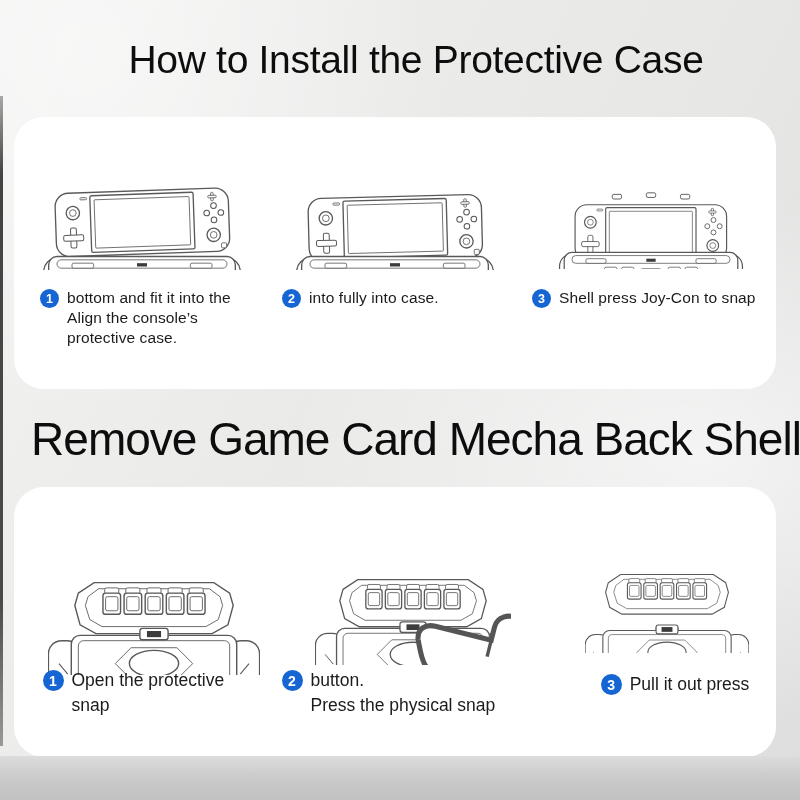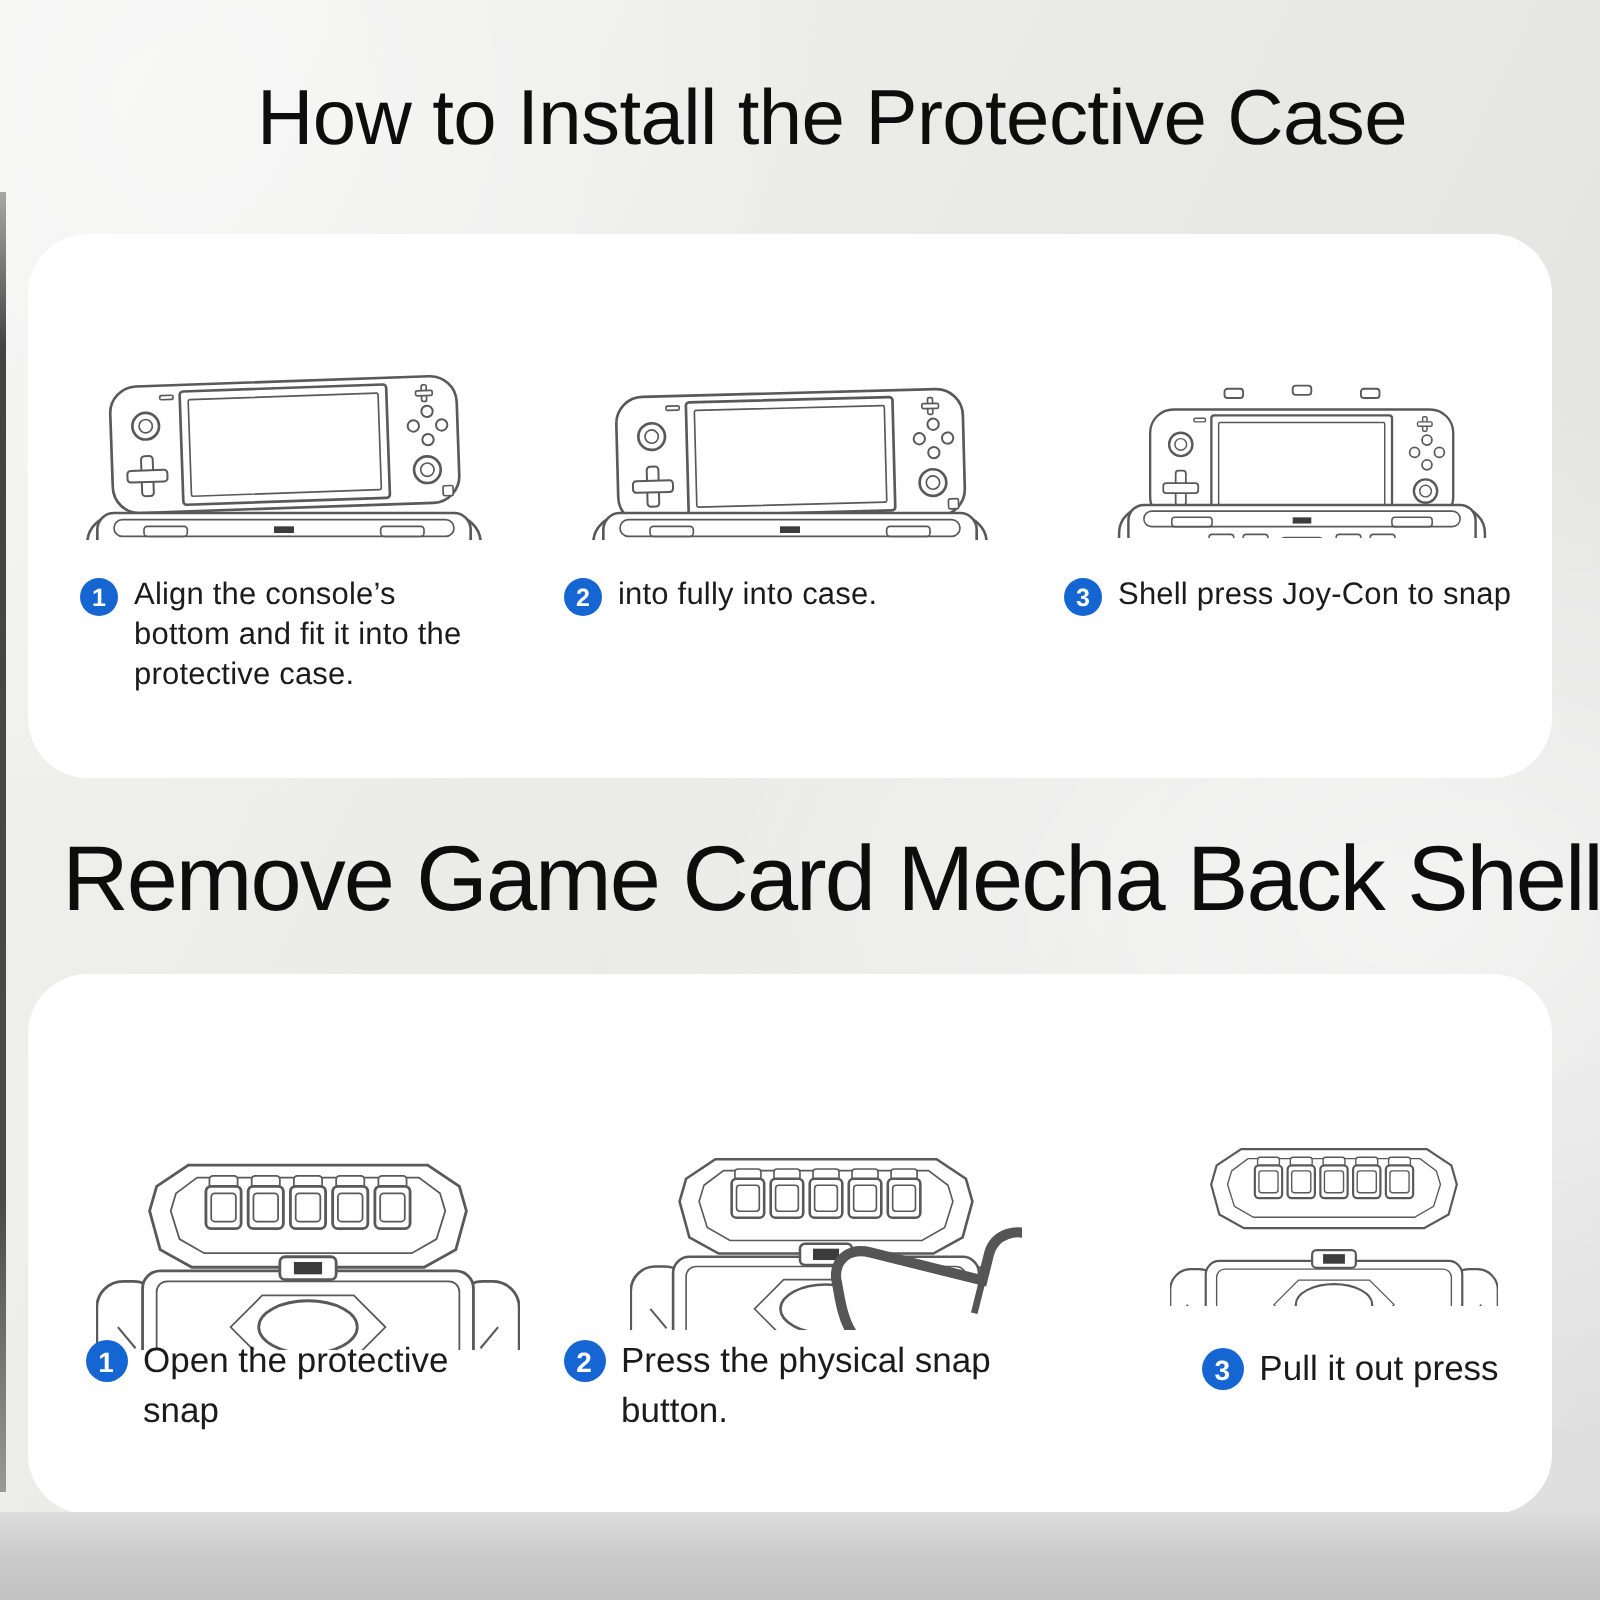--- a/index.html
+++ b/index.html
@@ -162,22 +162,22 @@
         <rect x="114" y="2" width="12" height="6" rx="2"></rect>
         <rect x="158" y="4" width="12" height="6" rx="2"></rect>
       </g>
       <use href="#sym-console" transform="translate(7,8) scale(0.94)"></use>
       <use href="#sym-tray" transform="translate(0,52)"></use>
     </svg>
 
     <div class="step s-install" style="left:26px;top:171px;width:225px">
       <span class="badge b-sm">1</span>
       <p class="stext">
+        <span class="ln">bottom and fit it into the</span>
         <span class="ln">Align the console’s</span>
-        <span class="ln">bottom and fit it into the</span>
         <span class="ln">protective case.</span>
       </p>
     </div>
     <div class="step s-install" style="left:268px;top:171px;width:240px">
       <span class="badge b-sm">2</span>
       <p class="stext">
         <span class="ln">into fully into case.</span>
       </p>
     </div>
     <div class="step s-install" style="left:518px;top:171px;width:240px">
@@ -211,22 +211,22 @@
     <div class="step s-remove" style="left:14px;top:181px;width:230px;justify-content:center">
       <span class="badge b-lg">1</span>
       <p class="stext" style="width:172px">
         <span class="ln">Open the protective</span>
         <span class="ln">snap</span>
       </p>
     </div>
     <div class="step s-remove" style="left:256px;top:181px;width:250px;justify-content:center">
       <span class="badge b-lg">2</span>
       <p class="stext" style="width:198px">
+        <span class="ln">button.</span>
         <span class="ln">Press the physical snap</span>
-        <span class="ln">button.</span>
       </p>
     </div>
     <div class="step s-remove" style="left:546px;top:185px;width:230px;justify-content:center">
       <span class="badge b-lg">3</span>
       <p class="stext" style="white-space:nowrap">
         <span class="ln">Pull it out press</span>
       </p>
     </div>
   </section>
 

